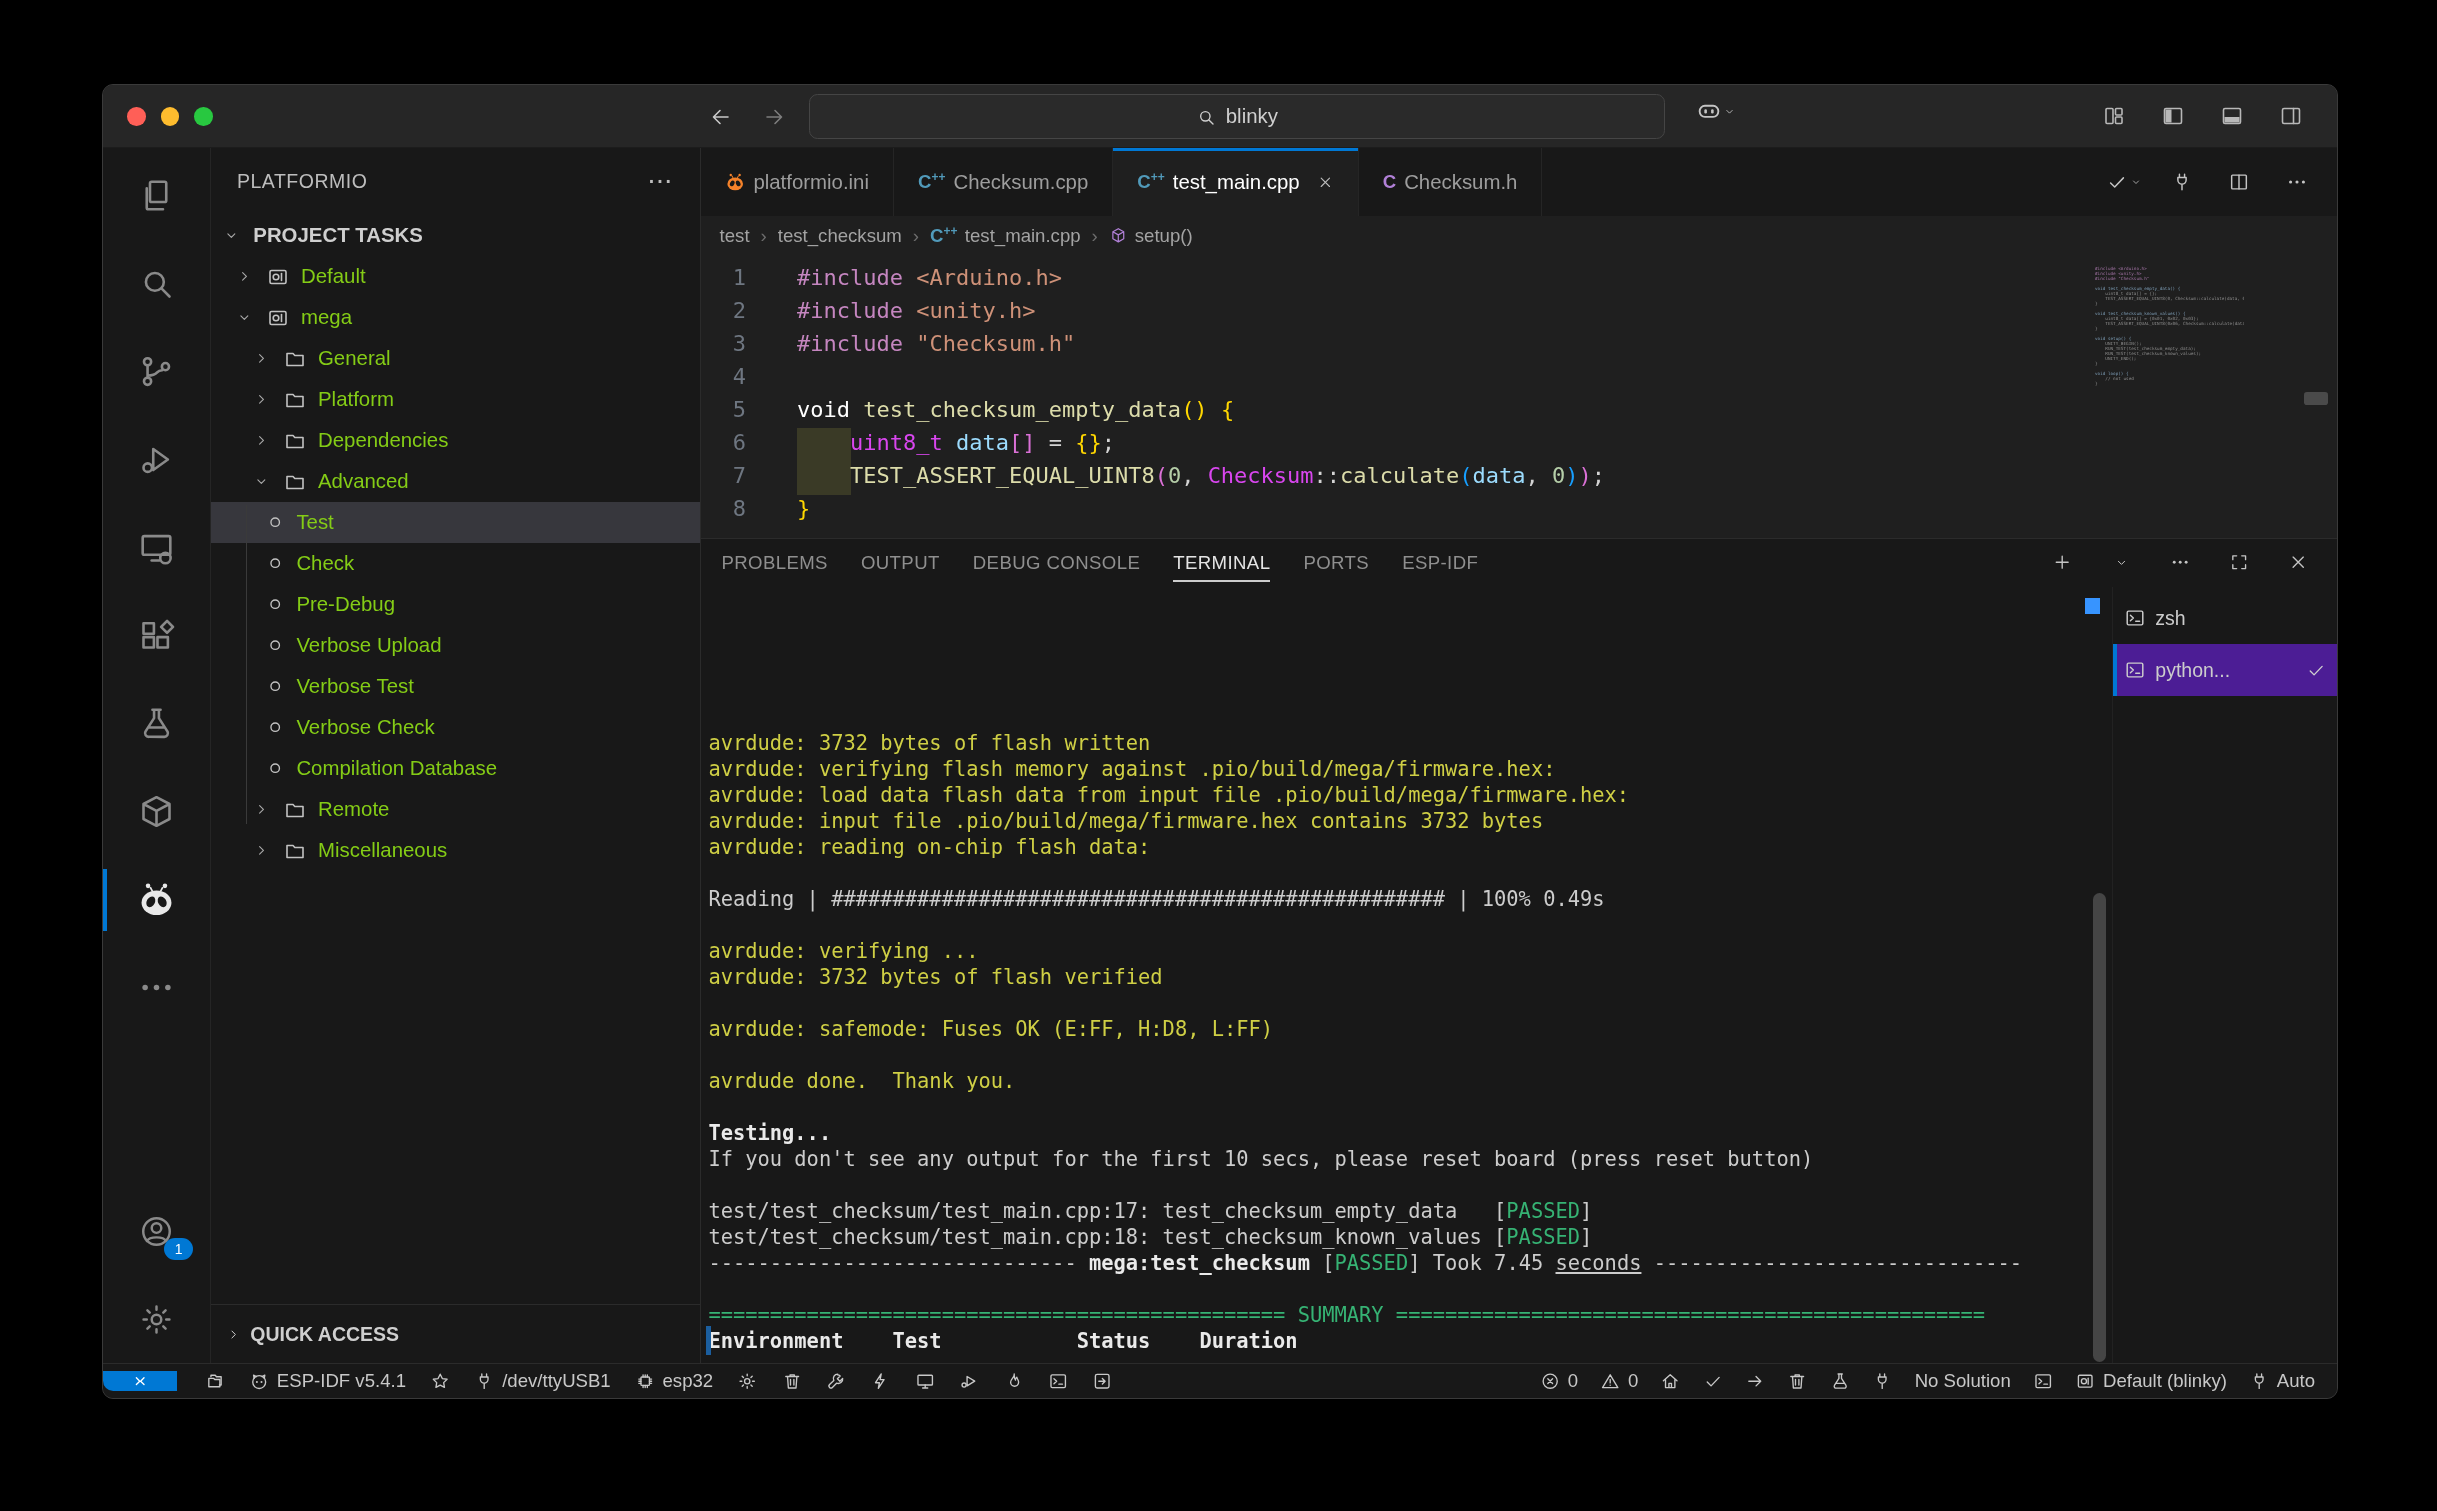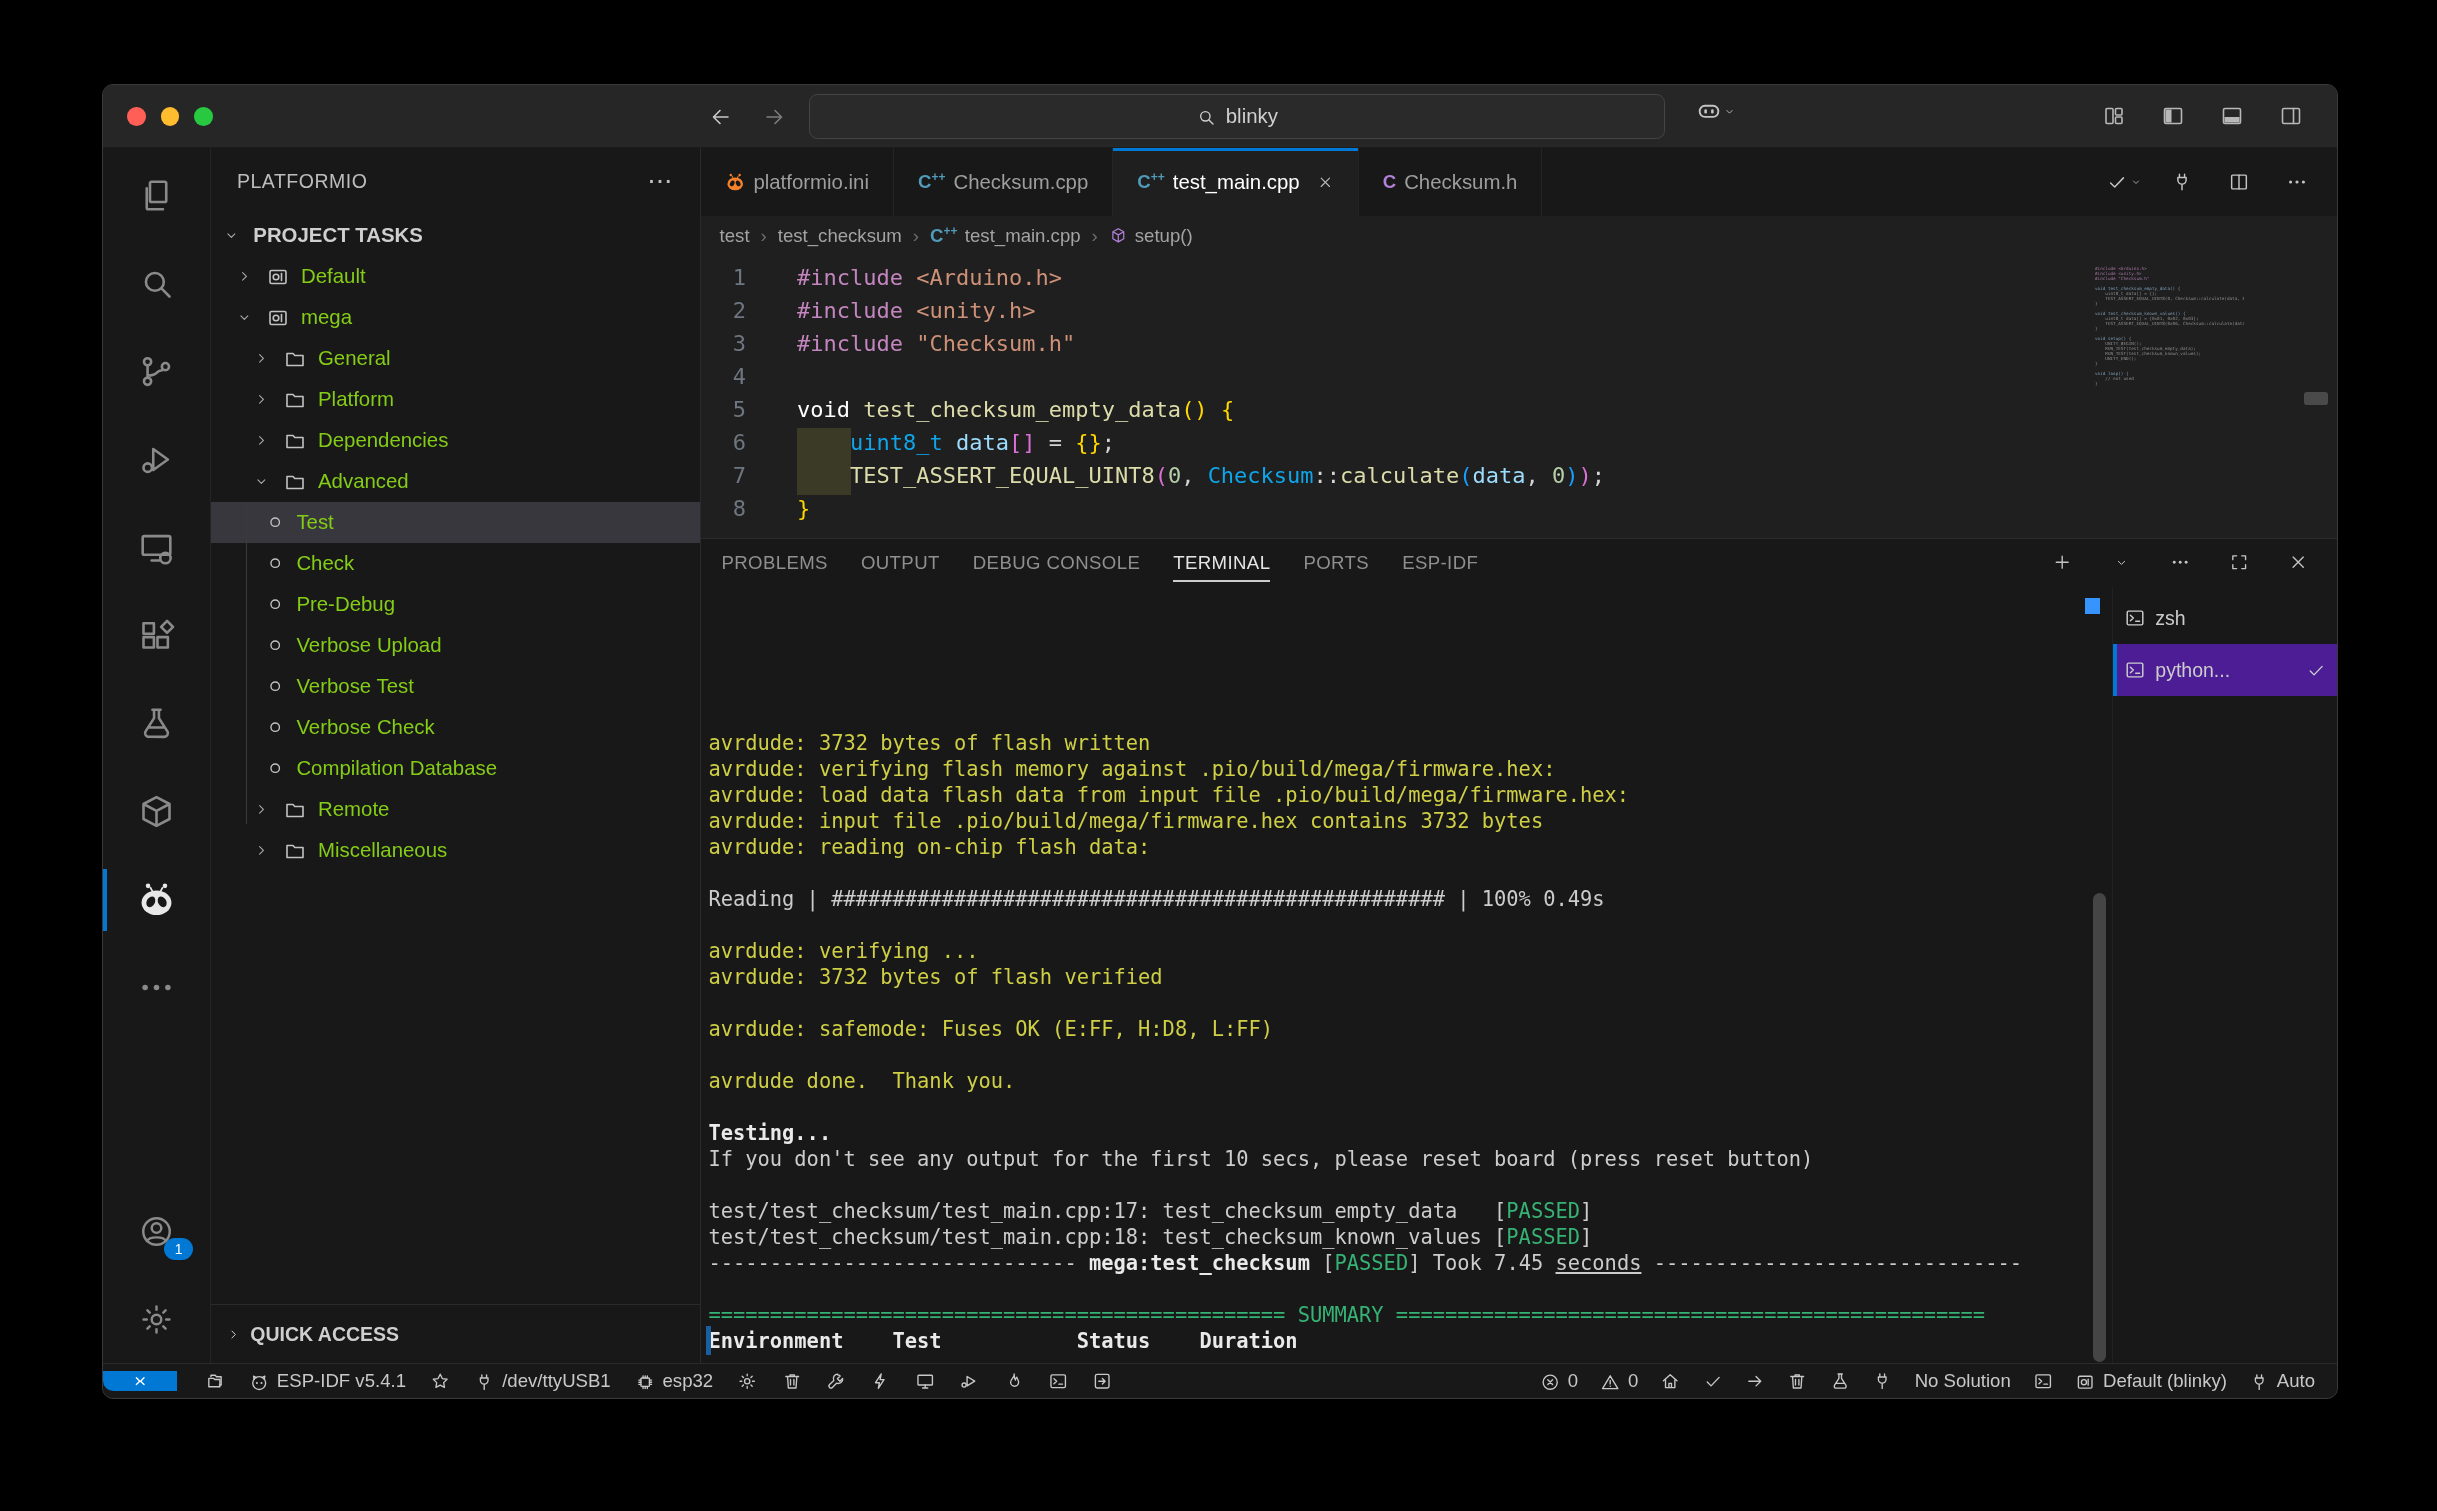--- a/index.html
+++ b/index.html
@@ -56,21 +56,21 @@
   .breadcrumb{height:39px;background:#1f1f1f;display:flex;align-items:center;gap:11px;padding:0 18.6px;
               font-size:18.6px;color:#a3a3a3;flex:0 0 auto;}
   .breadcrumb .sep{color:#6d6d6d;}
   .bc-item{display:flex;align-items:center;gap:7.4px;}
   
   .code{height:277px;background:#1f1f1f;position:relative;overflow:hidden;flex:0 0 auto;
         font-family:"DejaVu Sans Mono",monospace;font-size:22px;line-height:33px;padding-top:5.6px;}
   .cl{position:relative;padding-left:96px;white-space:pre;height:33px;}
   .ln{position:absolute;left:0;top:0;width:45px;text-align:right;color:#6e7681;}
   .tok-ew{color:#d4d4d4}.tok-mac{color:#C586C0}.tok-str{color:#CE9178}.tok-kw{color:#ffffff}
-  .tok-fn{color:#DCDCAA}.tok-ty{color:#0ea5e9}.tok-var{color:#9CDCFE}.tok-num{color:#B5CEA8}
+  .tok-fn{color:#DCDCAA}.tok-ty{color:#d946ef}.tok-var{color:#9CDCFE}.tok-num{color:#B5CEA8}
   .tok-br1{color:#FFD700}.tok-br2{color:#DA70D6}.tok-br3{color:#179FFF}
   .ws-hl{position:absolute;left:96px;top:173px;width:54px;height:67px;background:#3a3a26;}
   .minimap{position:absolute;right:93px;top:11px;width:149px;font-family:"DejaVu Sans Mono",monospace;
            font-size:4.3px;line-height:5px;color:#9a9a9a;white-space:pre;overflow:hidden;opacity:.9;}
   .ed-thumb{position:absolute;right:9.3px;top:137px;width:24px;height:13px;background:#4a4a4a;border-radius:2.8px;}
   
   .panel{flex:1 1 auto;background:#181818;border-top:0.9px solid #2b2b2b;display:flex;flex-direction:column;min-height:0;}
   .p-header{height:48px;display:flex;align-items:center;padding-left:20.4px;flex:0 0 auto;}
   .p-tabs{display:flex;gap:33px;font-size:18.6px;letter-spacing:0.4px;color:#8f8f8f;}
   .p-tab{height:48px;display:flex;align-items:center;position:relative;}
@@ -91,21 +91,21 @@
   .tl-row.sel{background:#4c1d95;}
   .tl-row.sel::before{content:"";position:absolute;left:0;top:0;bottom:0;width:3.7px;background:#0078d4;}
   .tl-row .chk{margin-left:auto;color:#cfcfcf;}
   .tl-label{overflow:hidden;text-overflow:ellipsis;white-space:nowrap;max-width:121px;}
   
   .statusbar{height:34px;flex:0 0 auto;background:#181818;border-top:0.9px solid #2b2b2b;display:flex;align-items:stretch;
              font-size:18.6px;color:#c8c8c8;}
   .sb-left,.sb-right{display:flex;align-items:center;}
   .sb-left{gap:24px;}
   .sb-right{margin-left:auto;gap:22px;padding-right:22px;}
-  .st-item{display:flex;align-items:flex-end;gap:7.4px;white-space:nowrap;}
+  .st-item{display:flex;align-items:center;gap:7.4px;white-space:nowrap;}
   .remotebox{width:74px;background:#0078d4;color:#fff;display:flex;align-items:center;justify-content:center;
              border-bottom-left-radius:10.2px;margin-right:3.7px;}
   svg{display:block}
 </style>
 </head>
 <body>
 
 <div class="window">
 
   <div class="titlebar">

